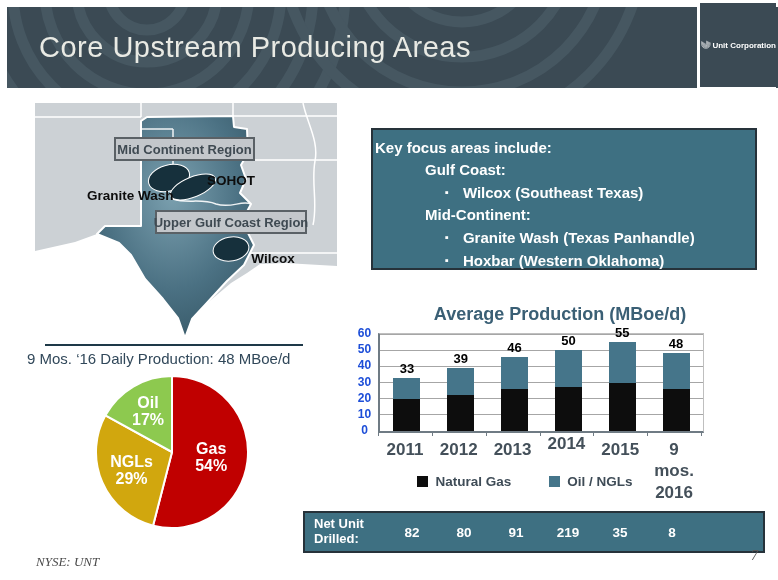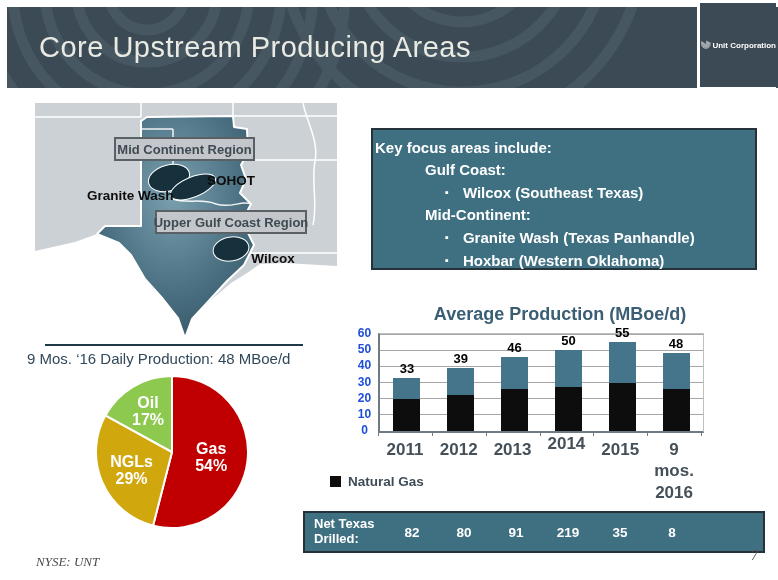--- a/index.html
+++ b/index.html
@@ -42,21 +42,21 @@
   .prod-chart{position:absolute;left:355px;top:325px;width:410px;height:150px;}
   .plot{position:absolute;left:23px;top:8px;width:323px;height:97px;box-sizing:content-box;
         border:1px solid #bfbfbf;border-left:2px solid #6f7b84;border-bottom:2px solid #6f7b84;}
   .gridline{position:absolute;left:0;right:0;height:1px;background:#a6a6a6;}
   .bar-seg{position:absolute;}
   .bar-total{position:absolute;width:40px;text-align:center;font-size:13px;font-weight:700;color:#000000;}
   .ylab{position:absolute;left:0;width:19px;text-align:center;font-size:12px;font-weight:700;color:#1d4ed8;}
   .xtick{position:absolute;width:1px;height:4px;background:#6f7b84;}
   .catlab{position:absolute;text-align:center;font-size:17px;font-weight:700;color:#44505a;
           white-space:pre-line;line-height:1.25;}
-  .legend{position:absolute;left:330px;top:474px;width:390px;display:flex;justify-content:center;gap:38px;flex-direction:column;}
+  .legend{position:absolute;left:330px;top:474px;width:390px;display:flex;justify-content:center;gap:38px;}
   .legend-item{display:flex;align-items:center;gap:7px;font-size:13.5px;font-weight:700;color:#3f4c57;}
   .legend-swatch{width:11px;height:11px;display:inline-block;}
 
   
   .net-bar{position:absolute;left:303px;top:511px;width:462px;height:42px;box-sizing:border-box;
            background:#3e7082;border:2px solid #26323a;display:flex;align-items:center;color:#ffffff;}
   .net-label{width:72px;padding-left:9px;font-size:13px;font-weight:700;line-height:1.15;}
   .net-cell{width:52px;text-align:center;font-size:13.5px;font-weight:700;}
 
   
@@ -225,21 +225,21 @@
         <div class="legend-swatch" style="background: rgb(13, 13, 13);"></div>
         <div>Natural Gas</div>
       </div>
       <div class="legend-item">
         <div class="legend-swatch" style="background: rgb(69, 117, 138);"></div>
         <div>Oil / NGLs</div>
       </div>
     </div>
 
   <div class="net-bar">
-    <div class="net-label">Net Texas Drilled:</div>
+    <div class="net-label">Net Unit Drilled:</div>
   <div class="net-cell">82</div>
       <div class="net-cell">80</div>
       <div class="net-cell">91</div>
       <div class="net-cell">219</div>
       <div class="net-cell">35</div>
       <div class="net-cell">8</div>
     </div>
 
   <div class="footer-ticker">NYSE: UNT</div>
   <div class="page-num">7</div>

